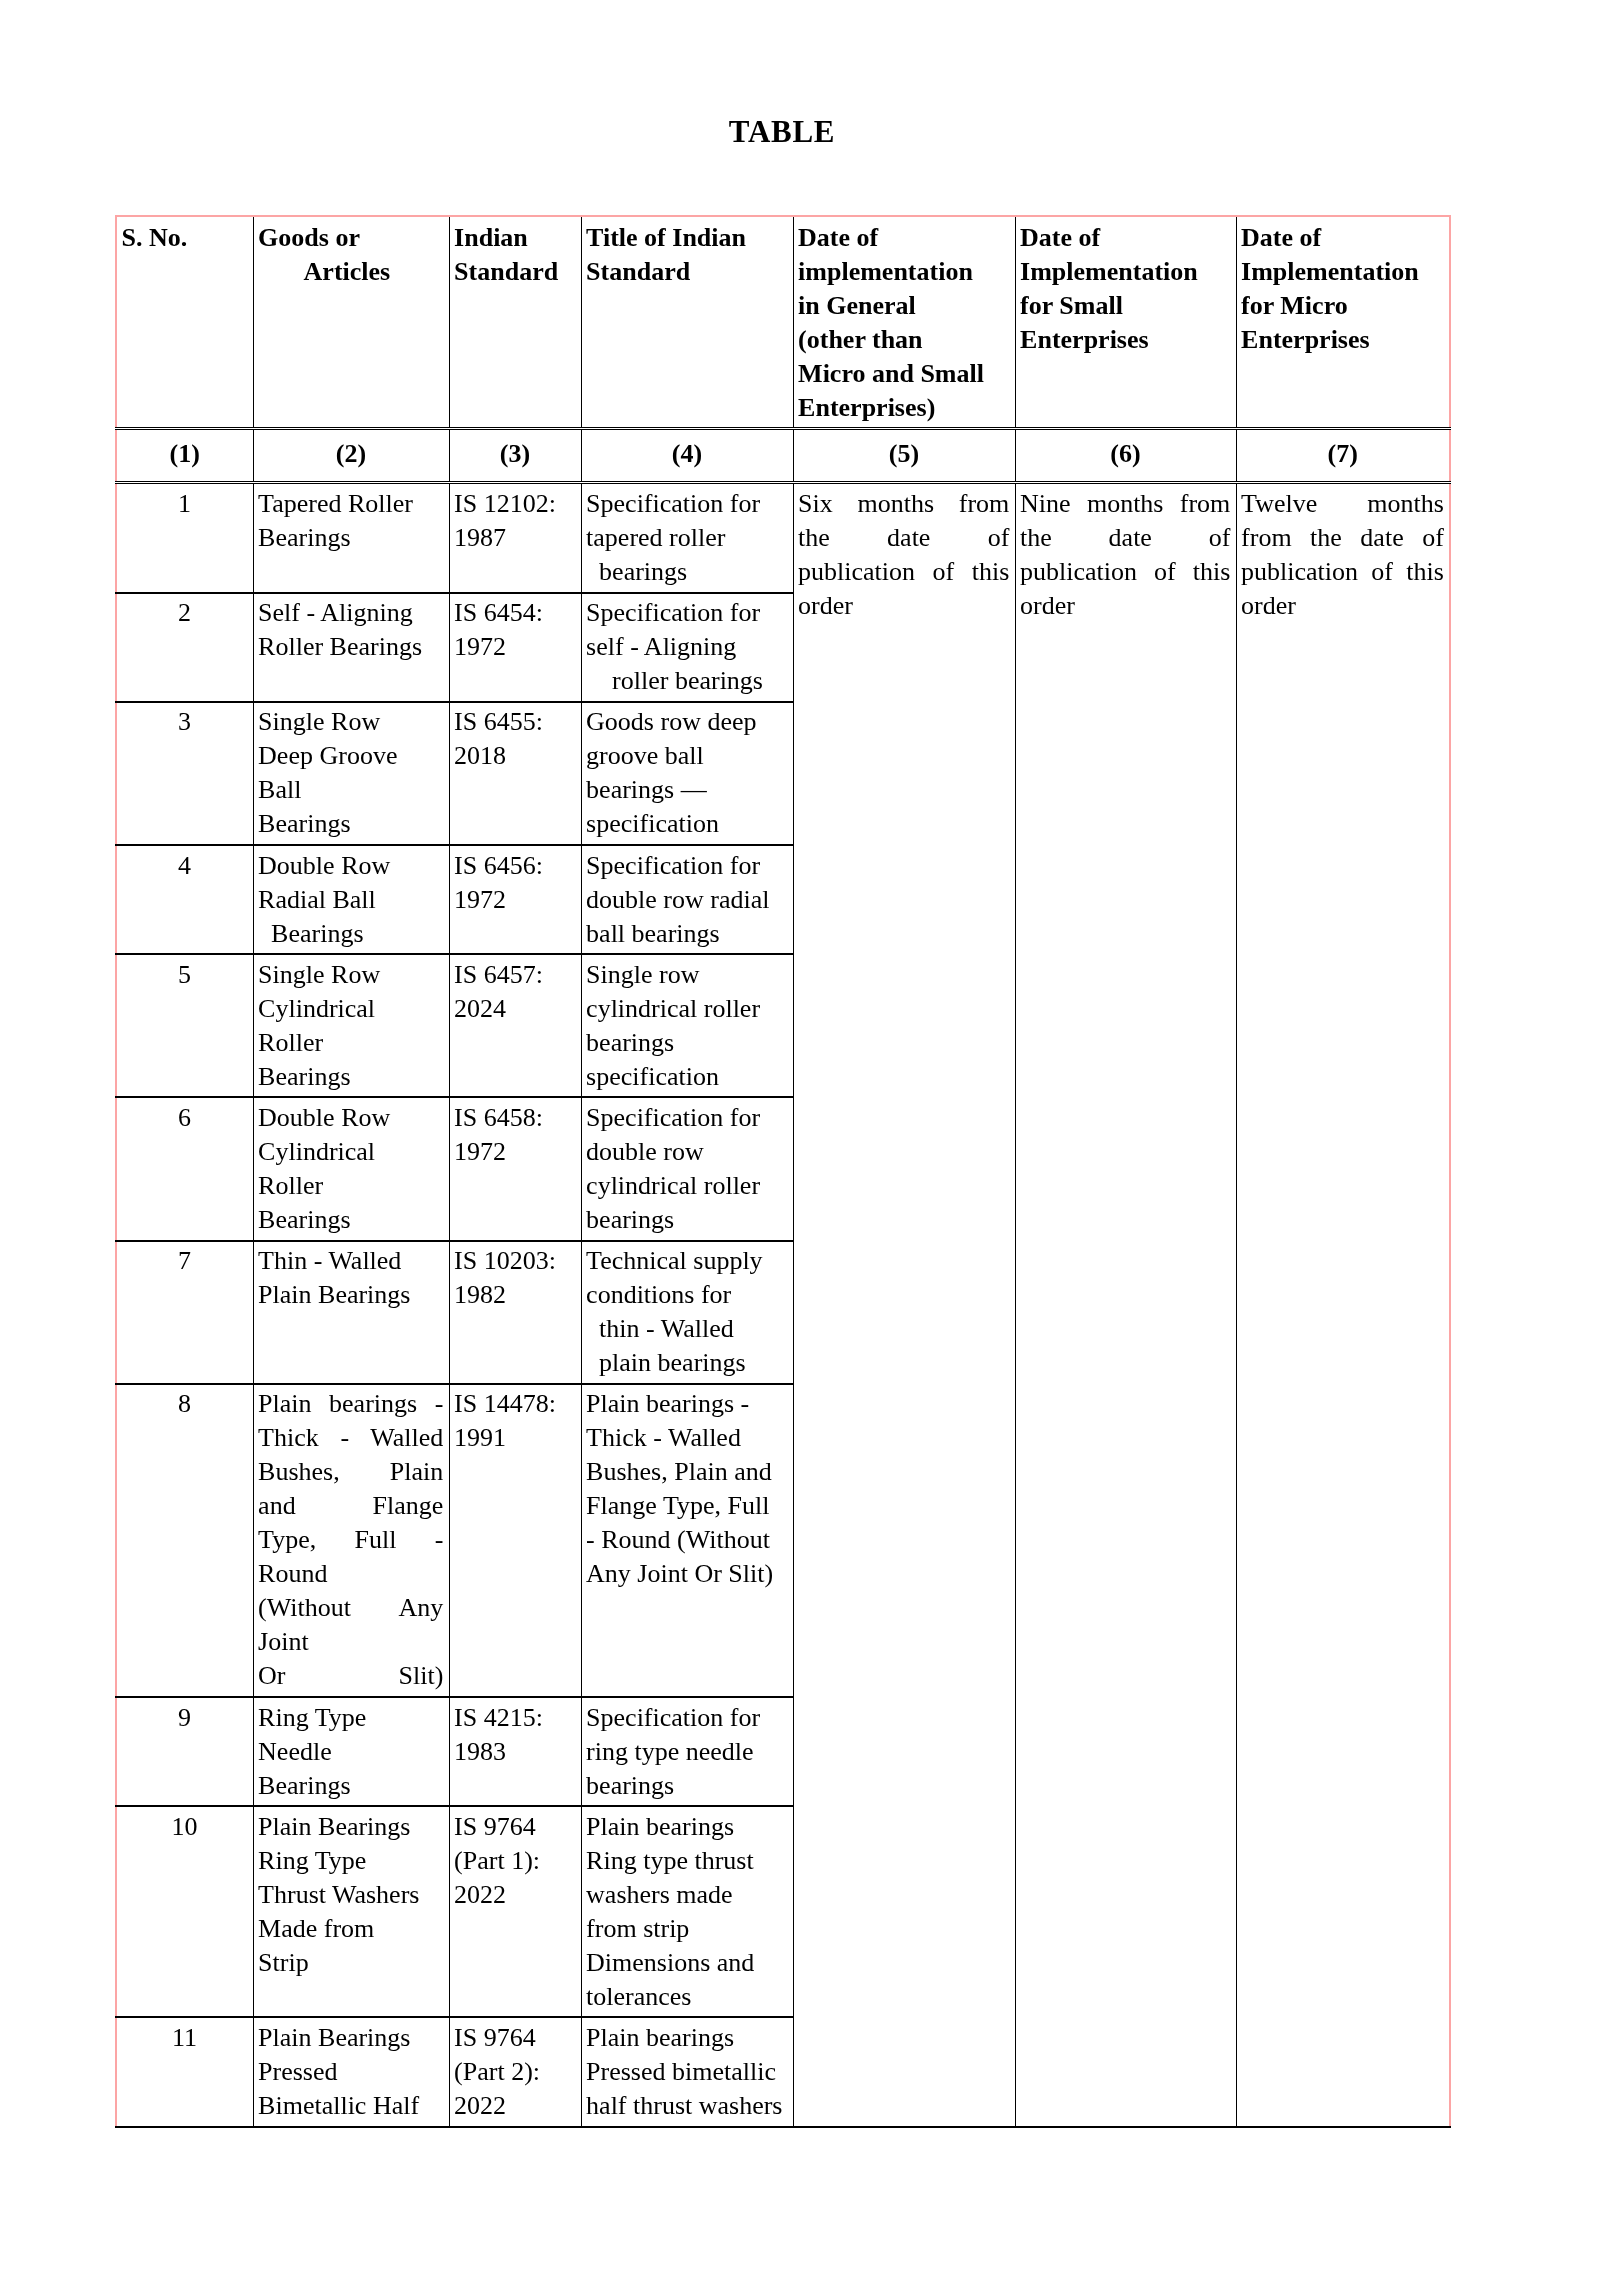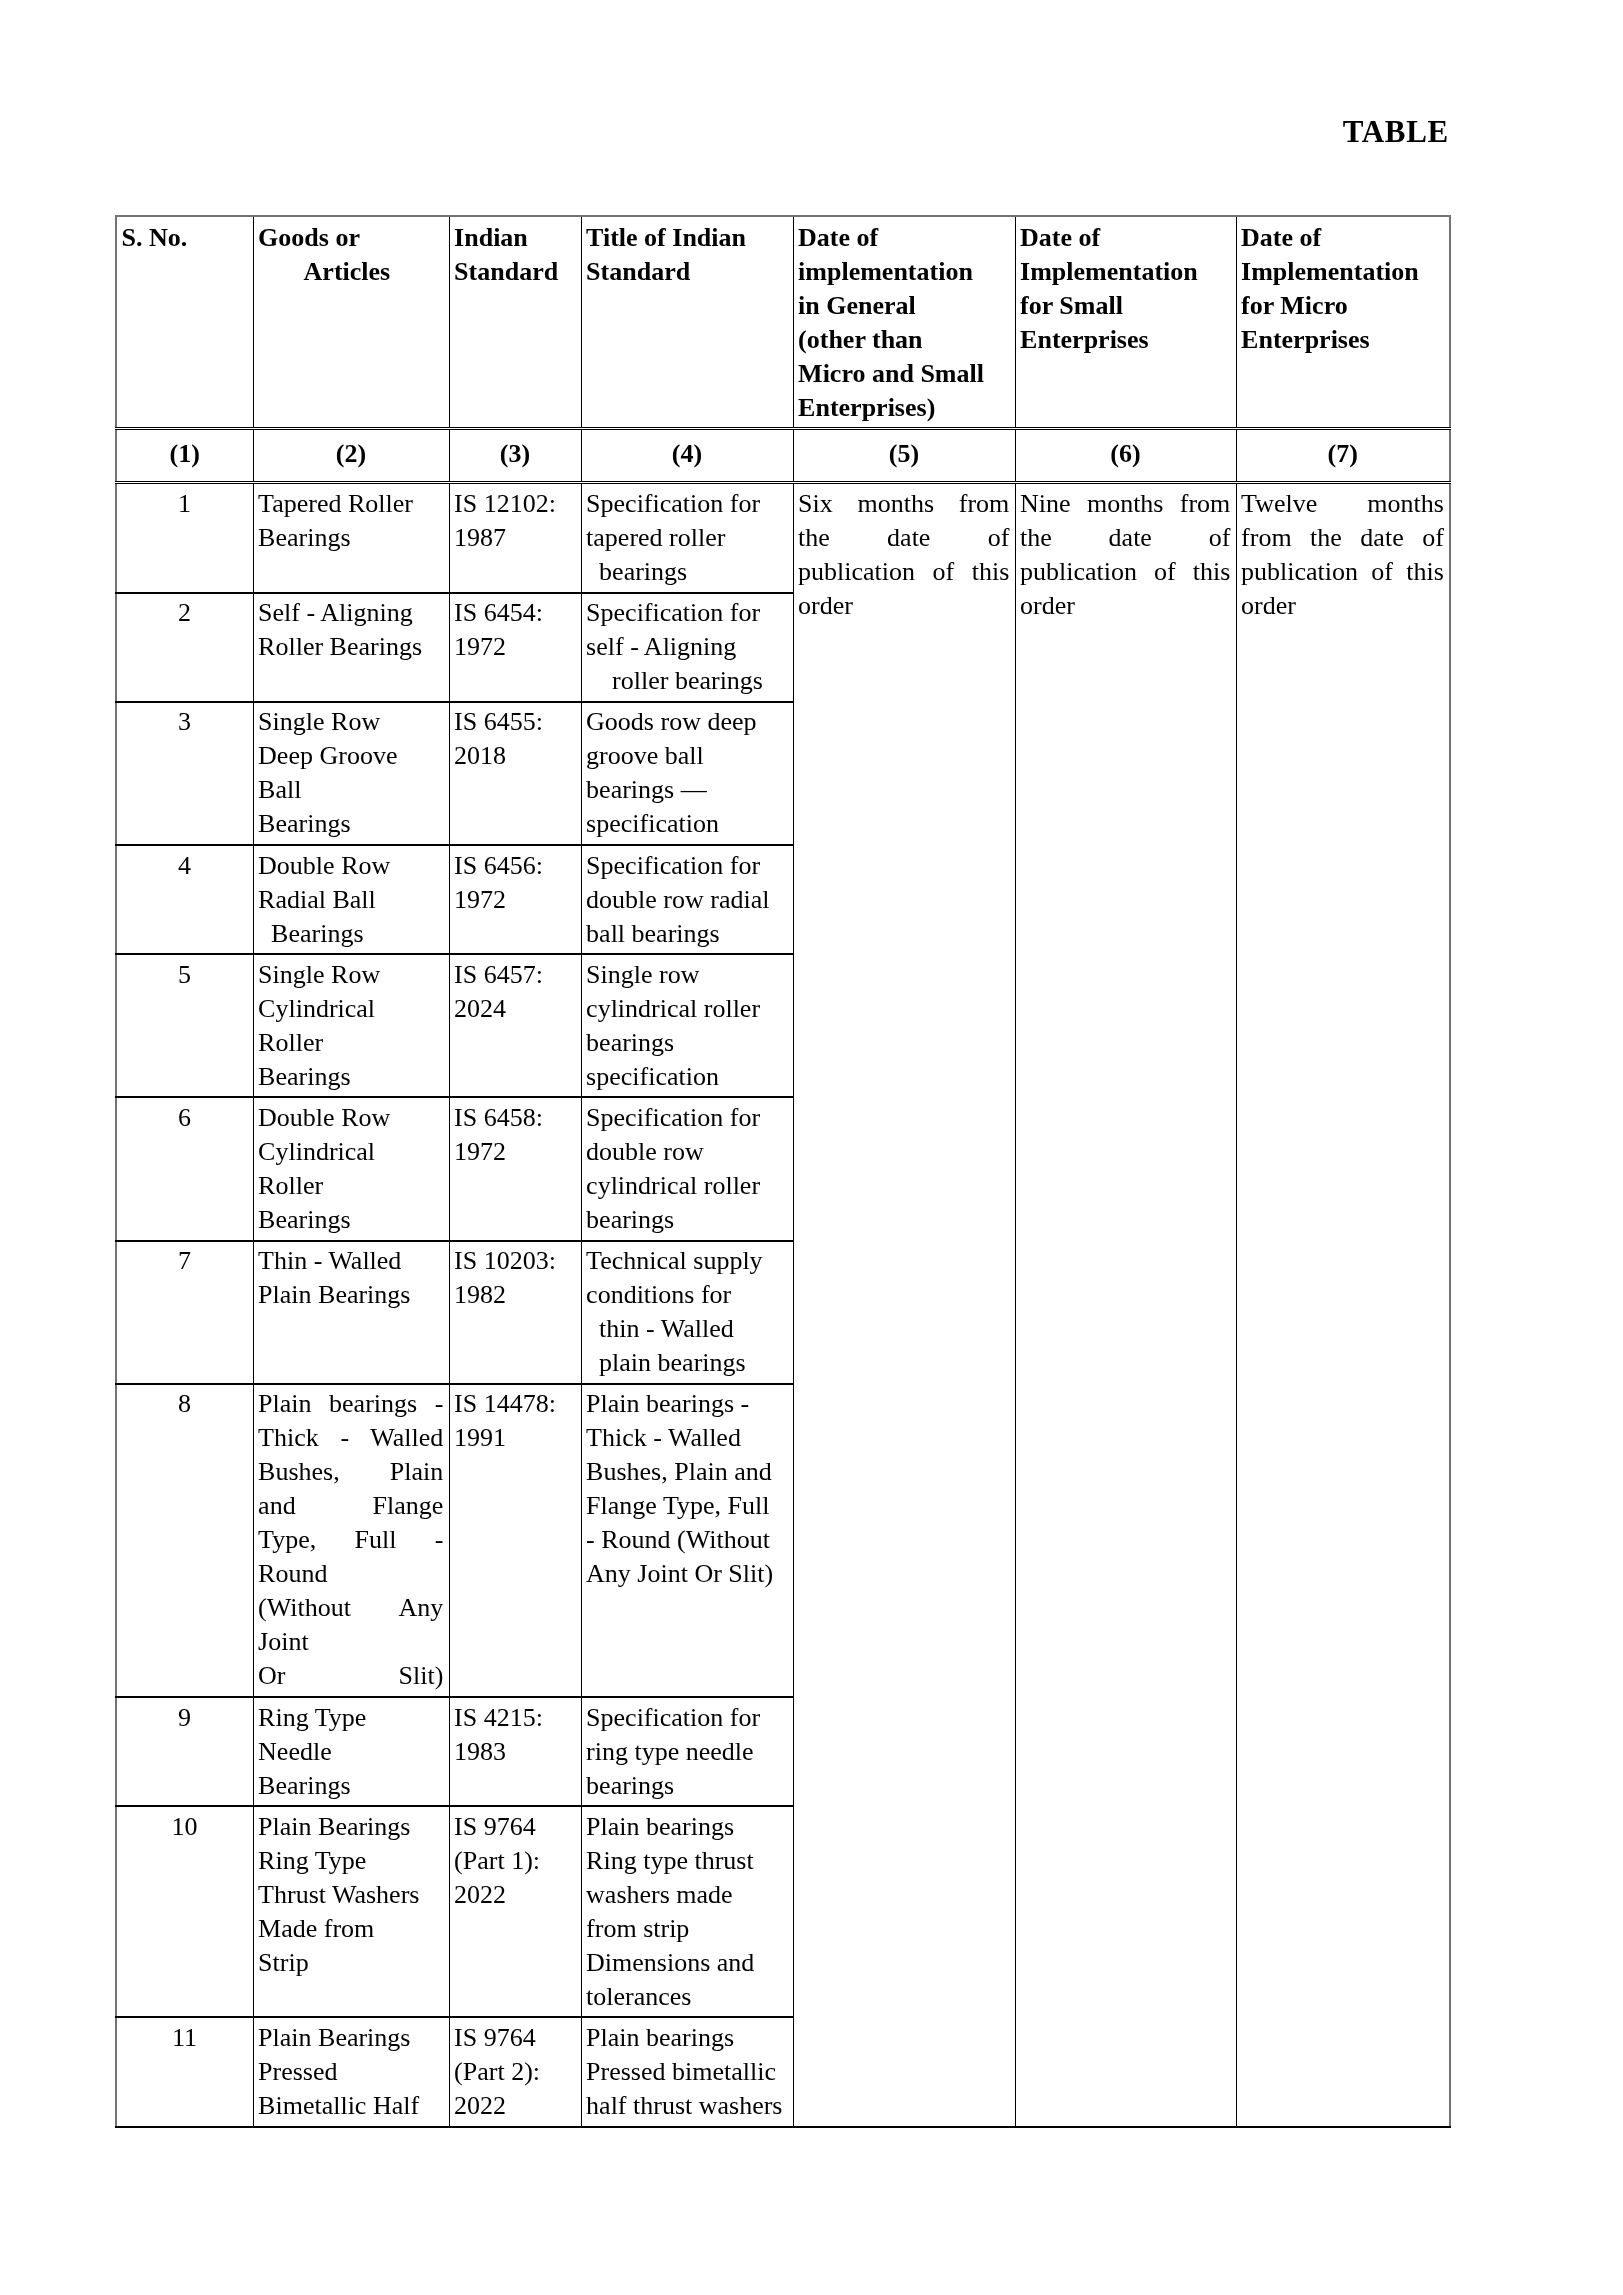--- a/index.html
+++ b/index.html
@@ -12,34 +12,34 @@
     height: 2295px;
     position: relative;
     font-family: "Liberation Serif", serif;
     color: #000000;
   }
   .doc-title {
     position: absolute;
     left: 115px;
     top: 113px;
     width: 1334px;
-    text-align: right;
+    text-align: center;
     font-weight: bold;
     font-size: 31px;
     line-height: 37px;
     letter-spacing: 0.7px;
   }
   table.std-table {
     position: absolute;
     left: 115px;
     top: 215px;
     width: 1334px;
     border-collapse: collapse;
     table-layout: fixed;
-    border: 2px solid #737373;
+    border: 2px solid #fca5a5;
     font-size: 26px;
     line-height: 34px;
   }
   col.c1 { width: 137px; }
   col.c2 { width: 196px; }
   col.c3 { width: 132px; }
   col.c4 { width: 212px; }
   col.c5 { width: 222px; }
   col.c6 { width: 221px; }
   col.c7 { width: 214px; }

